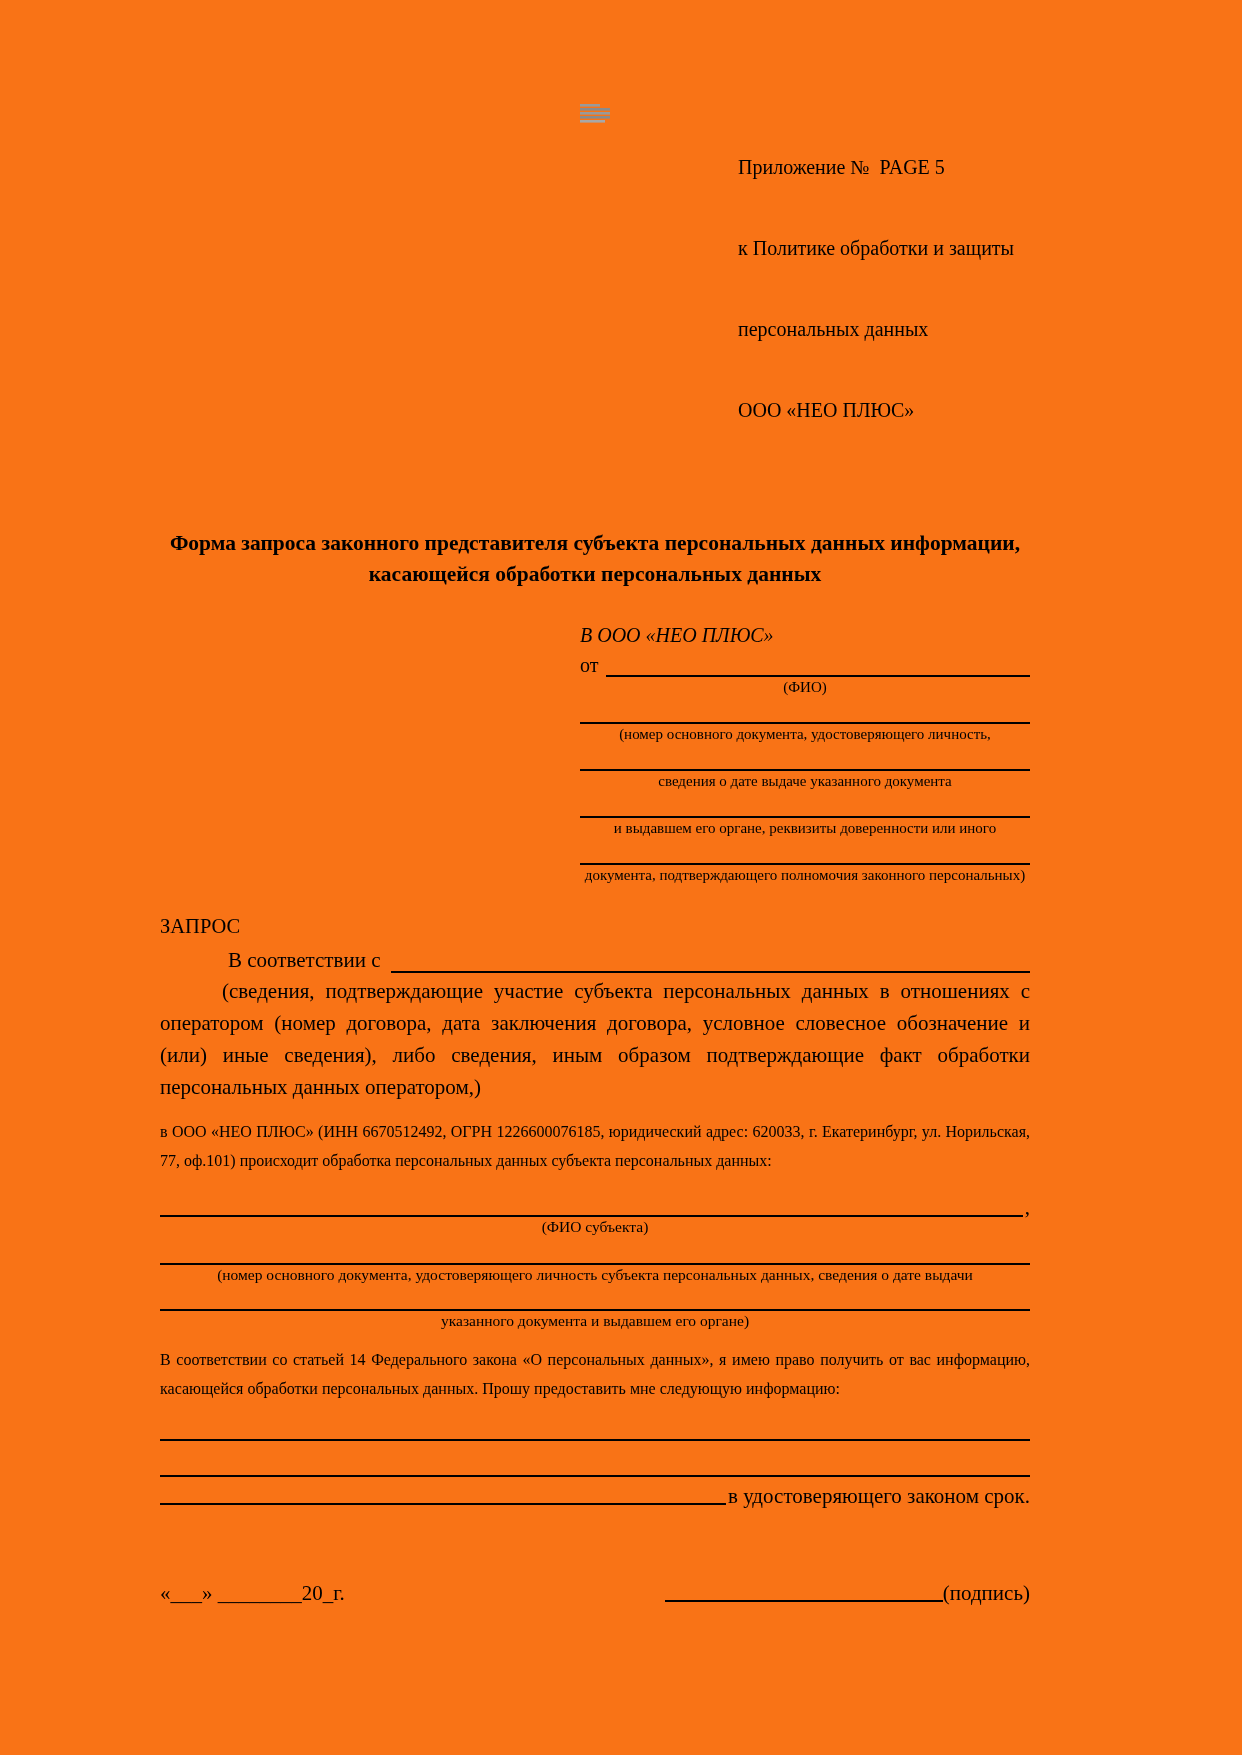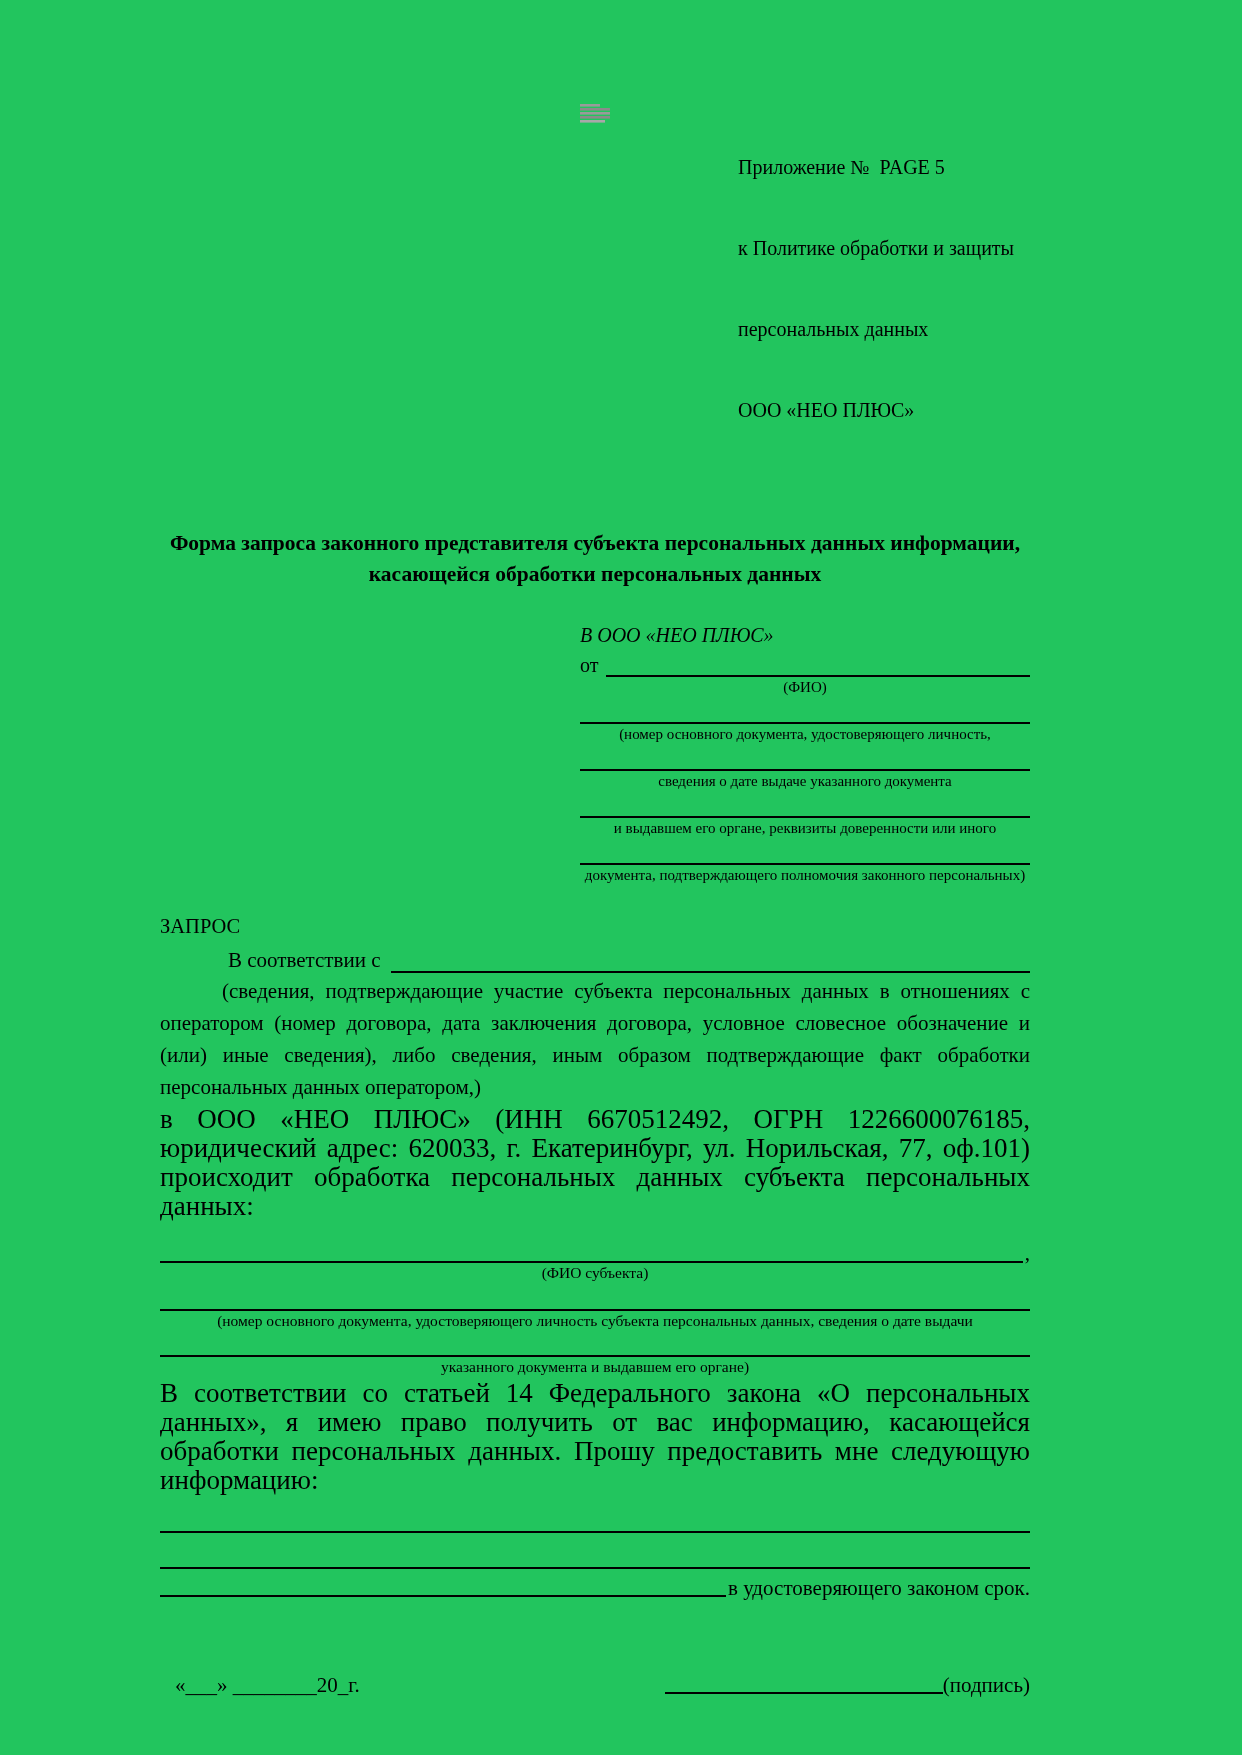--- a/index.html
+++ b/index.html
@@ -1,17 +1,17 @@
 <!DOCTYPE html>
 <html><head>
 <meta charset="utf-8">
 <style>
   html,body { margin:0; padding:0; background:#fff; }
   .page {
-    width:1242px; height:1755px; background:#22c55e; position:relative;
+    width:1242px; height:1755px; background:#f97316; position:relative;
     font-family:"Liberation Serif","DejaVu Serif",serif; color:#000;
     padding:100px 212px 0 160px; box-sizing:border-box; overflow:hidden;
   }
   
   .header-row { position:relative; min-height:118px; }
   .field-icon { position:absolute; left:420px; top:2px; }
   .header-block { margin-left:578px; font-size:20px; line-height:27px; white-space:pre-wrap; }
   
   .doc-title { margin:50px auto 0 auto; font-size:21.5px; font-weight:bold;
     text-align:center; line-height:31px; max-width:870px; }
@@ -22,34 +22,34 @@
   .from-row .rule { flex:1; margin-left:8px; }
   .rule { border-bottom:2px solid #000; }
   .caption { font-size:15px; line-height:20px; text-align:center; }
   .sig-rule { margin-top:25px; border-bottom:2px solid #000; }
   
   .zapros { margin-top:28px; font-size:20.5px; line-height:26px; }
   .intro-row { display:flex; align-items:flex-end; margin-top:6px; font-size:21px; height:28px; }
   .intro-row .label { padding-left:68px; white-space:nowrap; }
   .intro-row .rule { flex:1; margin-left:10px; }
   .fine-print { font-size:21px; line-height:32px; text-align:justify; text-indent:62px; margin-top:2px; }
-  .body-par { font-size:27px; line-height:29px; text-align:justify; margin-top:2px; }
+  .body-par { font-size:16px; line-height:29px; text-align:justify; margin-top:14px; }
   .subject-row { display:flex; align-items:flex-end; margin-top:16px; font-size:21px; height:26px; }
   .subject-row .rule { flex:1; }
   .subject-row .comma { padding-left:2px; line-height:20px; }
   .wide-caption { font-size:15.5px; line-height:20px; text-align:center; }
   .blank-rule { border-bottom:2px solid #000; }
   .blank-rule.r1 { margin-top:36px; }
   .blank-rule.r2 { margin-top:34px; }
   .reply-1 { margin-top:14px; font-size:21px; text-align:right; line-height:29px; }
   .reply-row { display:flex; align-items:flex-end; margin-top:4px; font-size:21px; height:28px; }
   .reply-row .rule { flex:1; margin-bottom:4px; }
   .reply-row .txt { white-space:nowrap; padding-left:2px; }
   
-  .footer-row { margin-top:72px; display:flex; justify-content:space-between; align-items:flex-end; font-size:21px;margin-left:15px; }
+  .footer-row { margin-top:72px; display:flex; justify-content:space-between; align-items:flex-end; font-size:21px; }
   .date-part { white-space:nowrap; }
   .sign-part { display:flex; align-items:flex-end; }
   .sign-part .rule { width:278px; margin-bottom:4px; }
   .sign-part .txt { white-space:nowrap; }
 </style>
 </head>
 <body>
 
 <div class="page">
 

